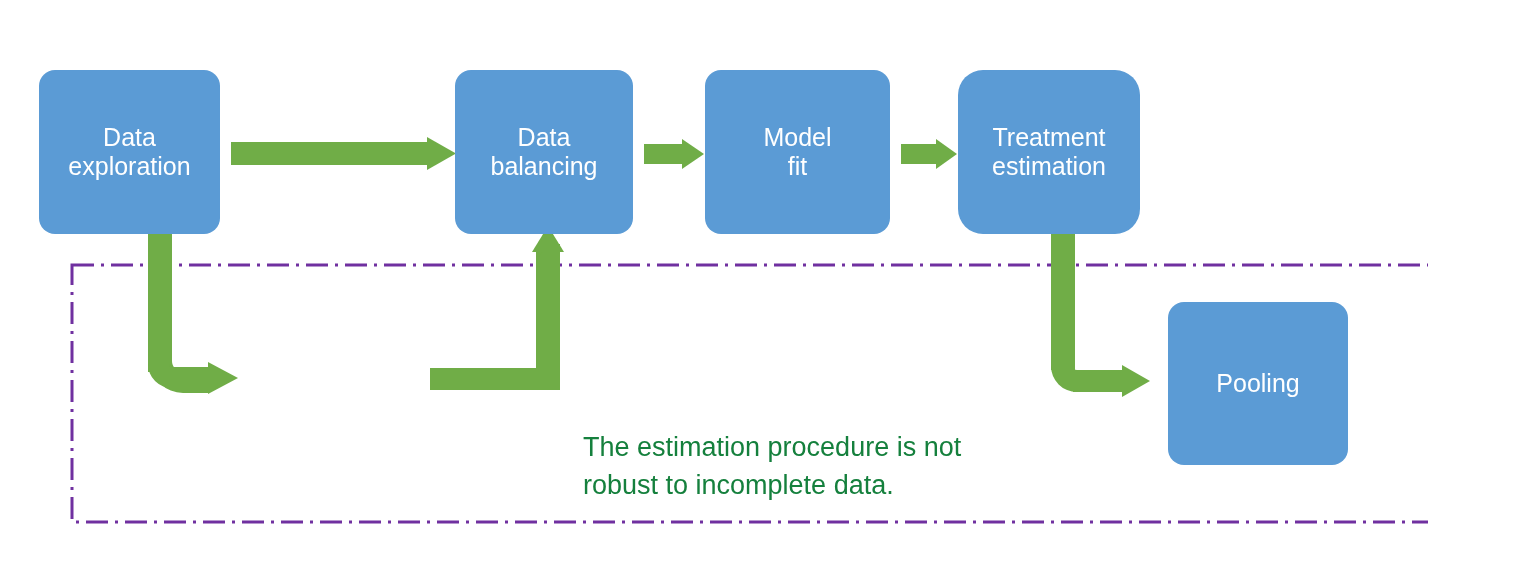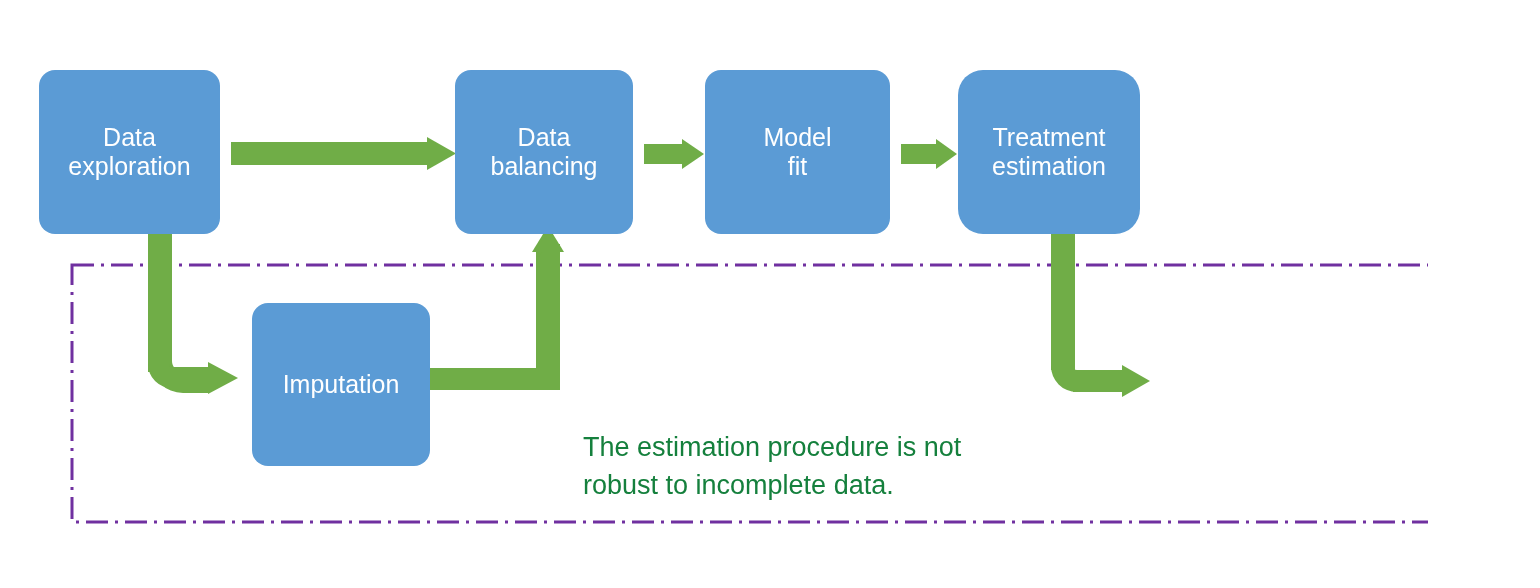--- a/index.html
+++ b/index.html
@@ -136,21 +136,21 @@
   <div class="node" id="node-model-fit">
     <span>Model
 fit</span>
   </div>
 
   <div class="node" id="node-treatment-est">
     <span>Treatment
 estimation</span>
   </div>
 
-  <div class="node" id="node-imputation">
-    <span>Imputation</span>
+
+  <div class="node" id="node-pooling">
+    <span>Pooling</span>
   </div>
-
 
   <div id="caption">The estimation procedure is not
 robust to incomplete data.</div>
 
 </div>
 
 </body></html>

